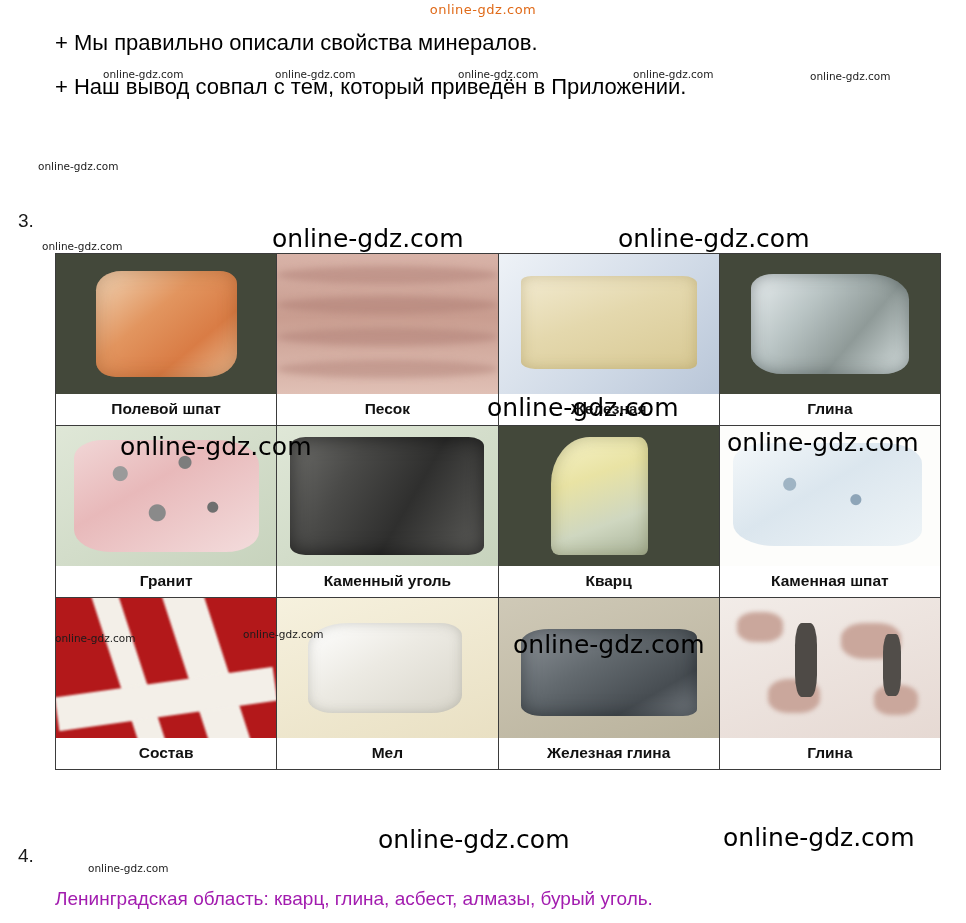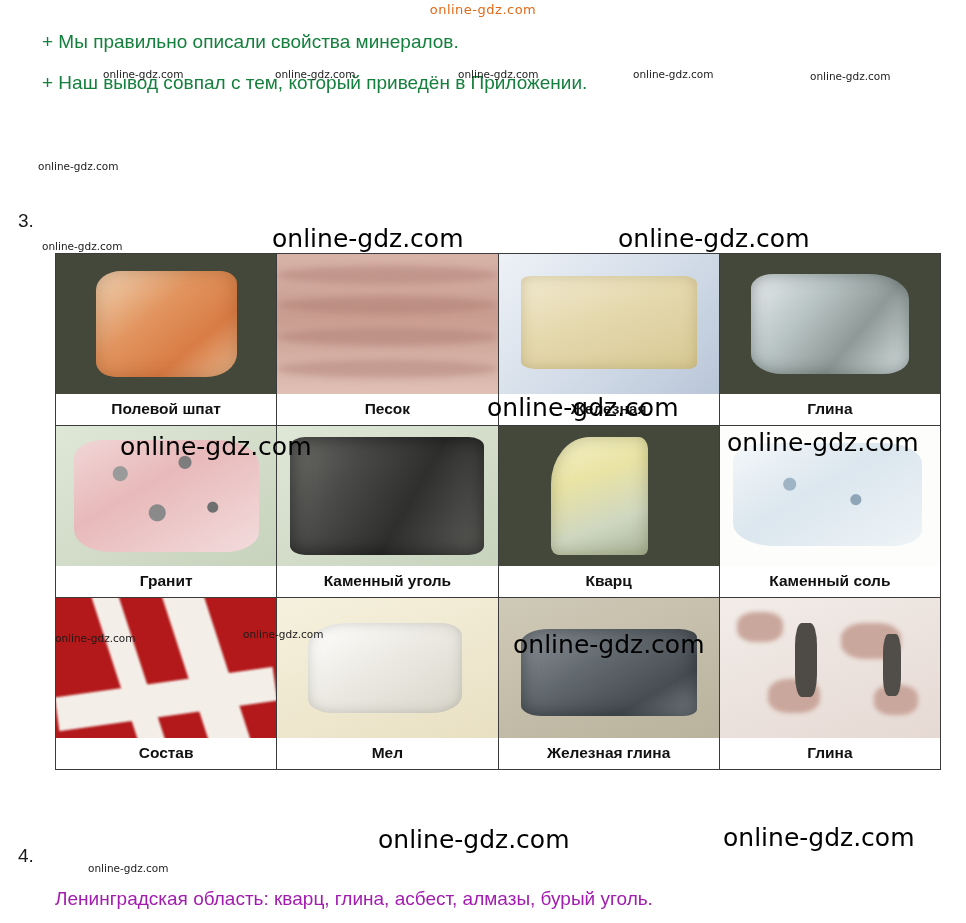--- a/index.html
+++ b/index.html
@@ -30,23 +30,23 @@
   }
 
   
   .checklist {
     position: absolute;
     top: 32px;
     left: 0;
     width: 100%;
   }
   .check-line {
-    font-size: 19px;
-    color: #15803d;
-    padding-left: 42px;
+    font-size: 22px;
+    color: #000000;
+    padding-left: 55px;
     line-height: 1.0;
     margin-bottom: 22px;
     white-space: nowrap;
   }
 
   
   .num-marker {
     position: absolute;
     font-size: 19px;
     color: #1a1a1a;
@@ -299,21 +299,21 @@
           <div class="blob quartz"></div>
         </div>
         <div class="caption">Кварц</div>
       </div>
     </td>
     <td>
       <div class="cell-inner">
         <div class="photo bg-white">
           <div class="blob salt"></div>
         </div>
-        <div class="caption">Каменный соль</div>
+        <div class="caption">Каменная шпат</div>
       </div>
     </td>
   </tr>
 
   <tr>
     <td>
       <div class="cell-inner">
         <div class="photo bg-red">
           <div class="marble-vein" style="left:30%;top:-10%;width:26px;height:150%"></div>
           <div class="marble-vein" style="left:62%;top:-10%;width:40px;height:150%"></div>

